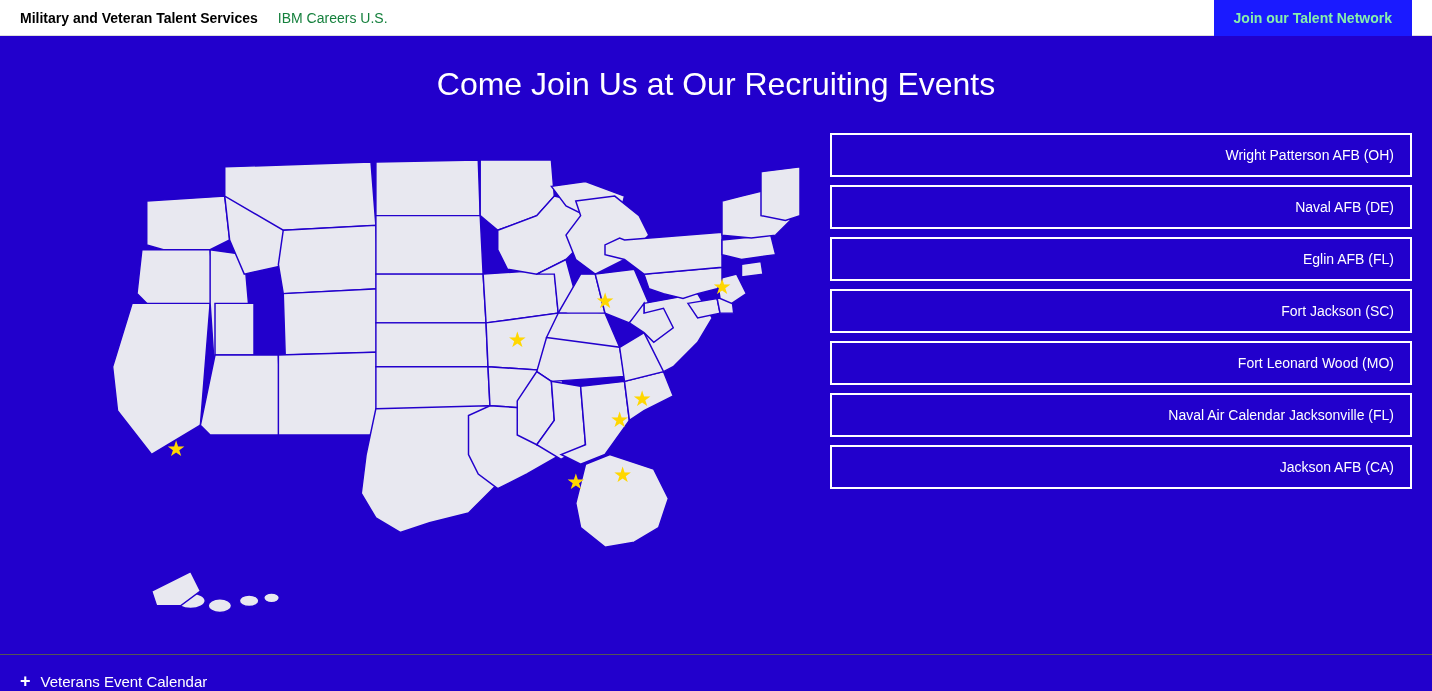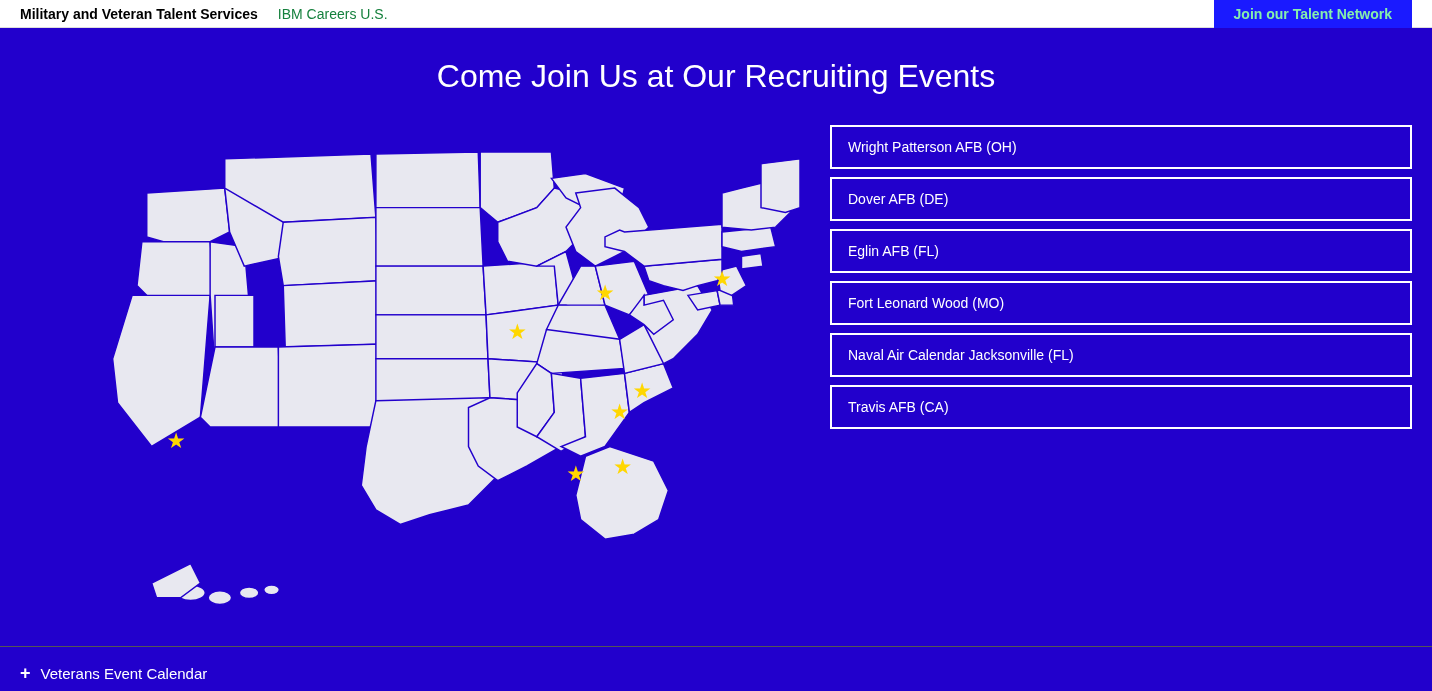--- a/index.html
+++ b/index.html
@@ -9,21 +9,21 @@
       width: 1432px;
       min-height: 691px;
     }
 
     
     .header {
       display: flex;
       align-items: center;
       justify-content: space-between;
       padding: 0 20px;
-      height: 28px;
+      height: 36px;
       background: #fff;
       border-bottom: 1px solid #ddd;
     }
     .header-left {
       display: flex;
       align-items: center;
       gap: 20px;
     }
     .header-brand {
       font-weight: bold;
@@ -83,21 +83,21 @@
     .location-list {
       flex: 1;
       display: flex;
       flex-direction: column;
       gap: 8px;
       padding-top: 10px;
     }
     .location-item {
       border: 2px solid #fff;
       color: #fff;
-      text-align: left;
+      text-align: right;
       padding: 12px 16px;
       font-size: 14px;
       font-weight: 500;
       cursor: pointer;
       background: transparent;
       width: 100%;
     }
 
     
     .footer-bar {
@@ -260,25 +260,26 @@
         <text x="615" y="312" text-anchor="middle" font-size="22" fill="#FFD700">★</text>
 
         <text x="618" y="368" text-anchor="middle" font-size="22" fill="#FFD700">★</text>
 
         <text x="570" y="375" text-anchor="middle" font-size="22" fill="#FFD700">★</text>
       </svg>
     </div>
 
     <div class="location-list">
       <button class="location-item">Wright Patterson AFB (OH)</button>
-      <button class="location-item">Dover AFB (DE)</button>
+      <button class="location-item">Naval AFB (DE)</button>
       <button class="location-item">Eglin AFB (FL)</button>
+      <button class="location-item">Fort Jackson (SC)</button>
       <button class="location-item">Fort Leonard Wood (MO)</button>
       <button class="location-item">Naval Air Calendar Jacksonville (FL)</button>
-      <button class="location-item">Travis AFB (CA)</button>
+      <button class="location-item">Jackson AFB (CA)</button>
     </div>
 
   </div>
 </main>
 
 <div class="footer-bar">
   <span class="footer-bar-icon">+</span>
   <span class="footer-bar-label">Veterans Event Calendar</span>
 </div>
 

